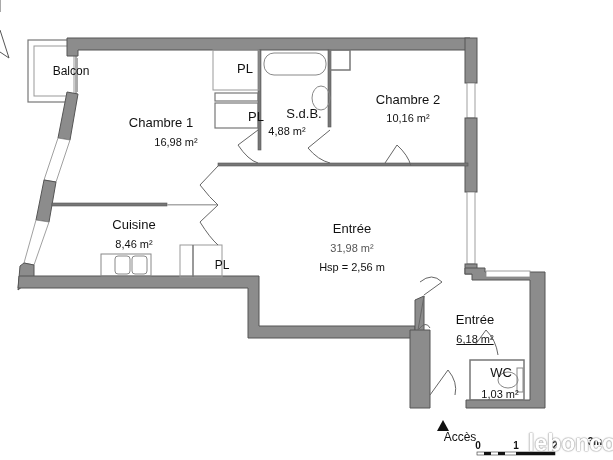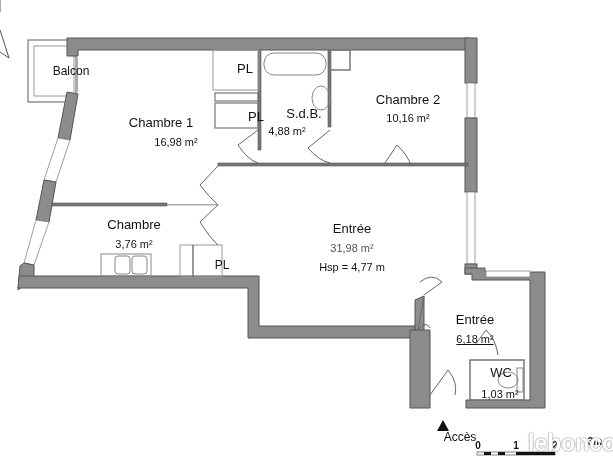--- a/index.html
+++ b/index.html
@@ -103,26 +103,26 @@
 
 <div class="lbl room" style="left:147px;top:115px;">Chambre 1</div>
 <div class="lbl area" style="left:147px;top:136px;margin-left:15px;">16,98 m²</div>
 
 <div class="lbl room" style="left:290px;top:106px;">S.d.B.</div>
 <div class="lbl area" style="left:273px;top:125px;">4,88 m²</div>
 
 <div class="lbl room" style="left:394px;top:92px;">Chambre 2</div>
 <div class="lbl area" style="left:394px;top:112px;">10,16 m²</div>
 
-<div class="lbl room" style="left:120px;top:217px;">Chambre</div>
-<div class="lbl area" style="left:120px;top:238px;">3,76 m²</div>
+<div class="lbl room" style="left:120px;top:217px;">Cuisine</div>
+<div class="lbl area" style="left:120px;top:238px;">8,46 m²</div>
 
 <div class="lbl room" style="left:338px;top:221px;">Entrée</div>
 <div class="lbl area" style="left:338px;top:242px;color:#555;">31,98 m²</div>
-<div class="lbl area" style="left:338px;top:261px;">Hsp = 4,77 m</div>
+<div class="lbl area" style="left:338px;top:261px;">Hsp = 2,56 m</div>
 
 <div class="lbl room" style="left:461px;top:312px;">Entrée</div>
 <div class="lbl area" style="left:461px;top:333px;text-decoration:underline;">6,18 m²</div>
 
 <div class="lbl room" style="left:487px;top:365px;">WC</div>
 <div class="lbl area" style="left:486px;top:388px;">1,03 m²</div>
 
 <div class="lbl pl" style="left:231px;top:61px;">PL</div>
 <div class="lbl pl" style="left:242px;top:109px;">PL</div>
 <div class="lbl small" style="left:208px;top:258px;">PL</div>

